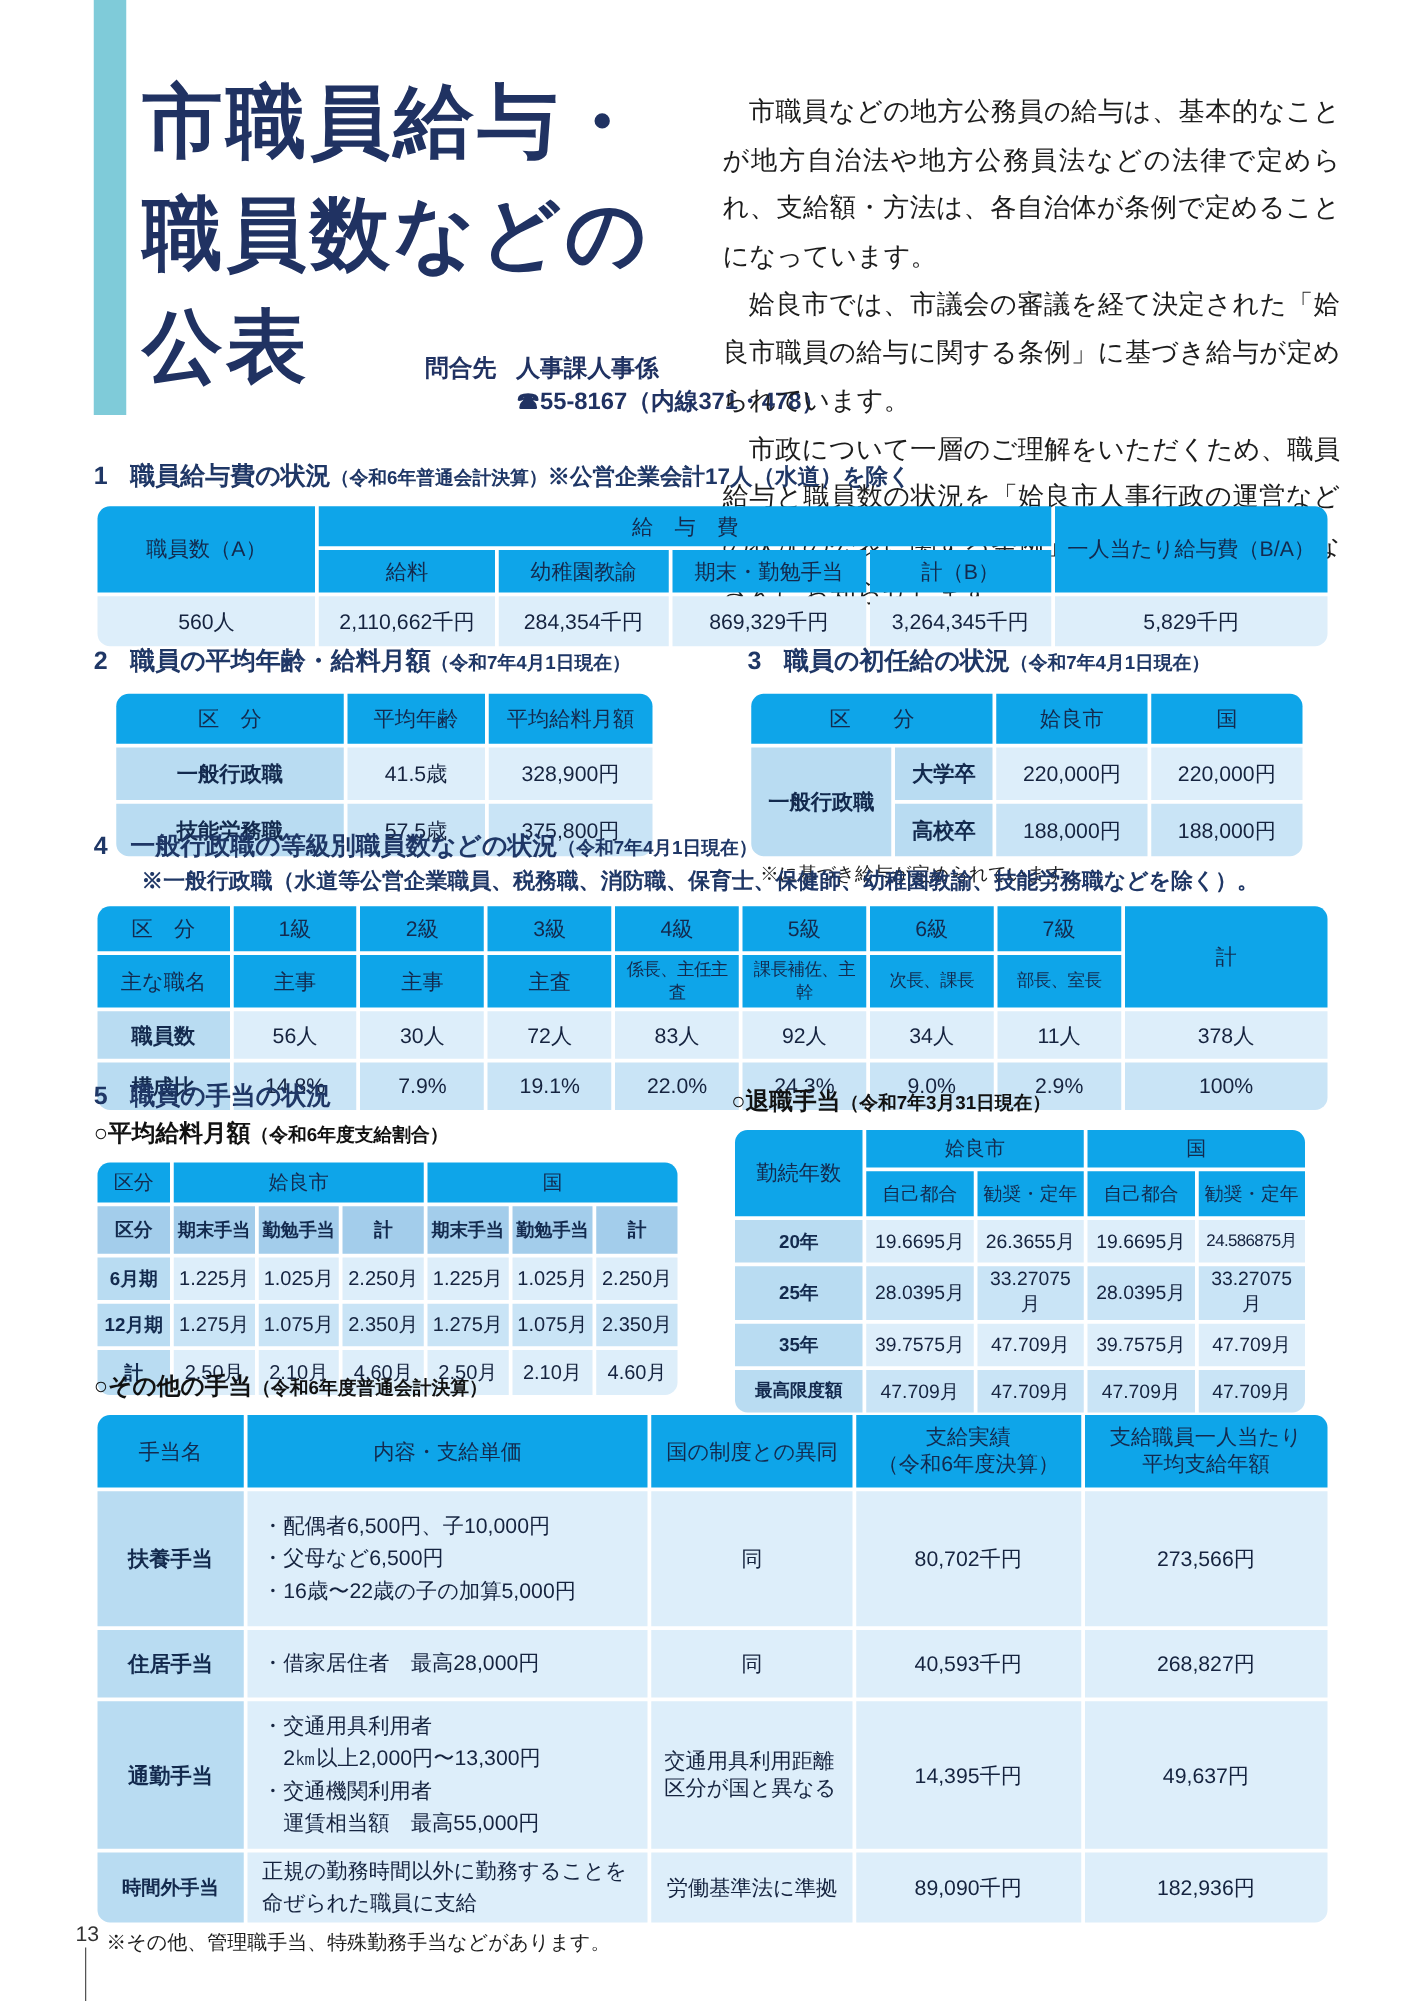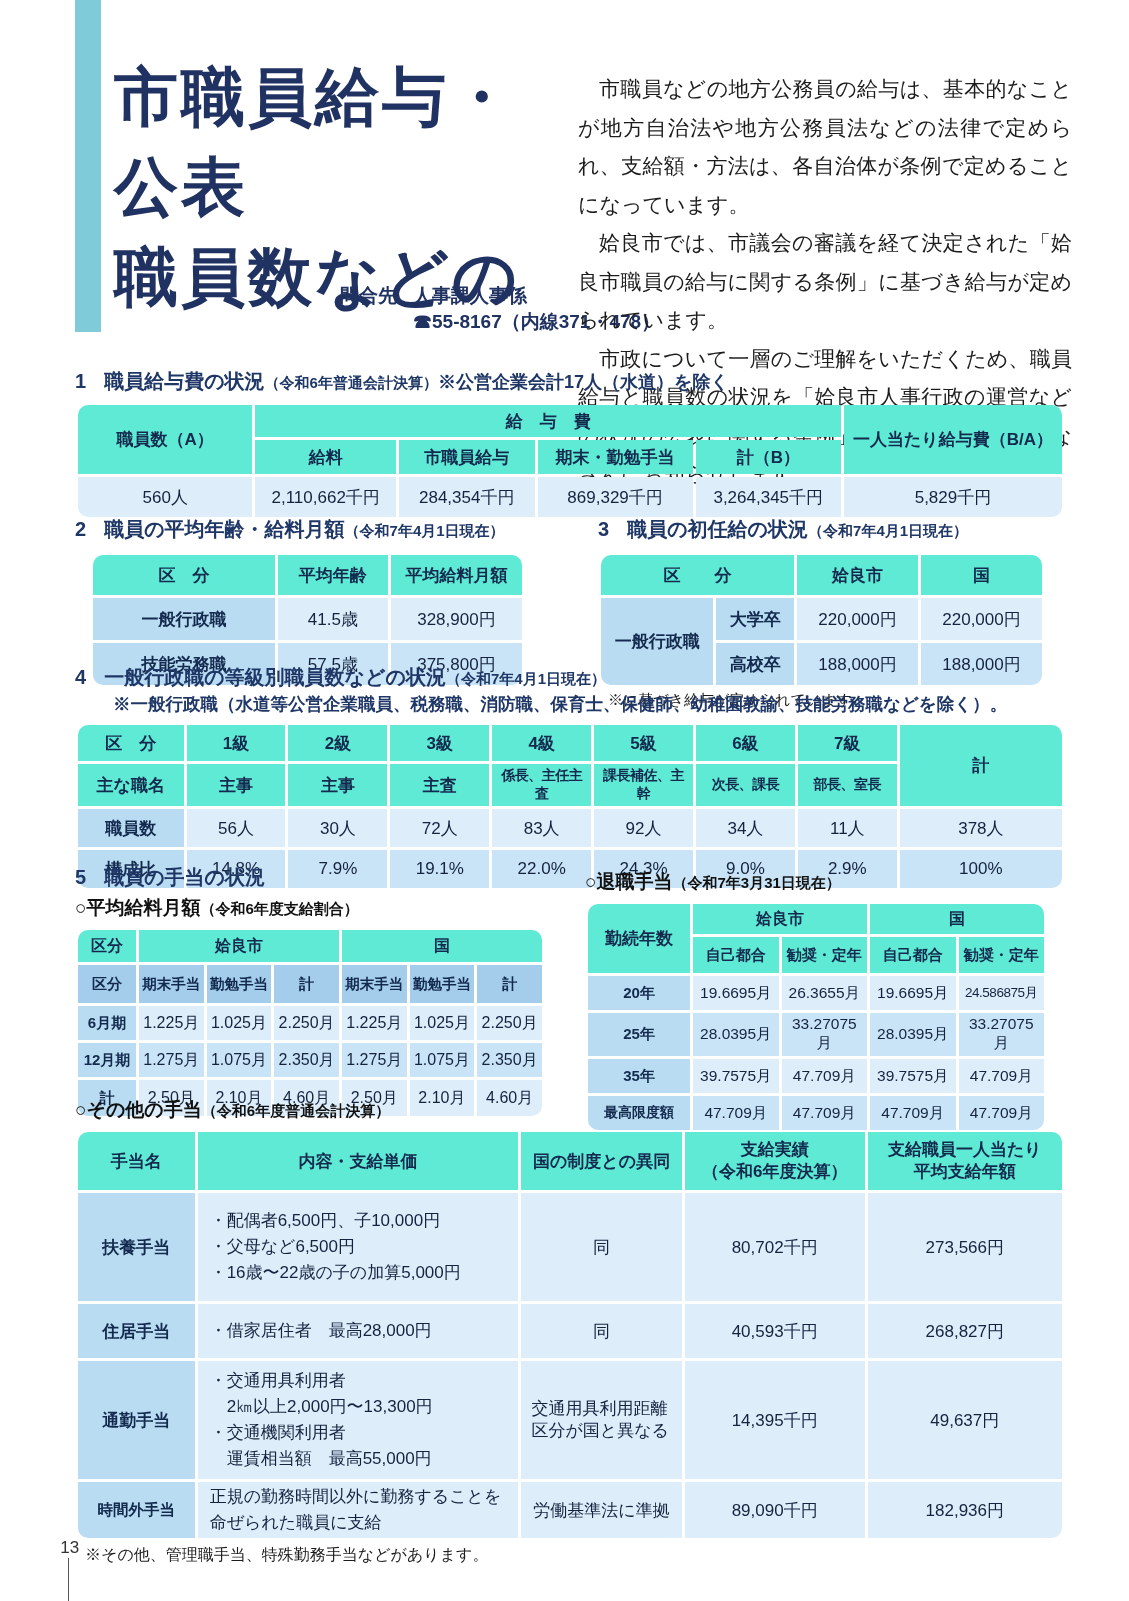--- a/index.html
+++ b/index.html
@@ -22,21 +22,21 @@
   .sec-h .num{margin-right:18px;}
   .sec-h .note{font-size:15px;}
   .sec-h .note-big{font-size:18px;}
   .sub-h{color:#111111;font-weight:bold;font-size:19px;line-height:24px;white-space:nowrap;}
   .sub-h .note-s{font-size:15px;}
   .fn{color:#1c1c1c;font-size:15px;line-height:20px;}
 
   
   table{border-collapse:separate;border-spacing:3px;width:100%;table-layout:fixed;}
   td{text-align:center;vertical-align:middle;font-size:17px;color:#15233f;padding:2px 3px;overflow:hidden;}
-  .hd{background:#5eead4;font-weight:bold;color:#132a4e;}
+  .hd{background:#0ea5e9;font-weight:normal;color:#132a4e;}
   .hd2{background:#a3cdeb;font-weight:bold;color:#132a4e;}
   .lc{background:#b9dcf2;font-weight:bold;color:#132a4e;}
   .r1{background:#ddeefa;}
   .r2{background:#c9e4f6;}
   .tl{border-top-left-radius:10px;}
   .trr{border-top-right-radius:10px;}
   .bl{border-bottom-left-radius:10px;}
   .br{border-bottom-right-radius:10px;}
   .prel{white-space:pre-line;line-height:22px;}
   .left{text-align:left;padding-left:12px;margin-top:48px;}
@@ -77,22 +77,22 @@
   .issue{font-size:13px;color:#555;margin-left:8px;}
 </style>
 </head>
 <body>
 
 <div class="page">
 
   <div class="teal-bar"></div>
   <div class="title-block">
     <div class="big-title">市職員給与・</div>
+    <div class="big-title">職員数などの</div>
     <div class="big-title">公表</div>
-    <div class="big-title">職員数などの</div>
   </div>
   <div class="contact">
     <div class="c-label">問合先</div>
     <div>
       <div>人事課人事係</div>
       <div>☎55-8167（内線371・478）</div>
     </div>
   </div>
   <div class="intro">
     <p>市職員などの地方公務員の給与は、基本的なことが地方自治法や地方公務員法などの法律で定められ、支給額・方法は、各自治体が条例で定めることになっています。</p>
@@ -114,21 +114,21 @@
           <col style="width:22.5%">
         </colgroup>
       <tbody>
           <tr class="h28">
         <td class="hd tl" rowspan="2">職員数（A）</td>
         <td class="hd" colspan="4">給　与　費</td>
         <td class="hd trr" rowspan="2">一人当たり給与費（B/A）</td>
       </tr>
       <tr class="h30">
         <td class="hd">給料</td>
-        <td class="hd">市職員給与</td>
+        <td class="hd">幼稚園教諭</td>
         <td class="hd">期末・勤勉手当</td>
         <td class="hd">計（B）</td>
       </tr>
       <tr class="h36">
         <td class="r1 bl">560人</td>
         <td class="r1">2,110,662千円</td>
         <td class="r1">284,354千円</td>
         <td class="r1">869,329千円</td>
         <td class="r1">3,264,345千円</td>
         <td class="r1 br">5,829千円</td>

